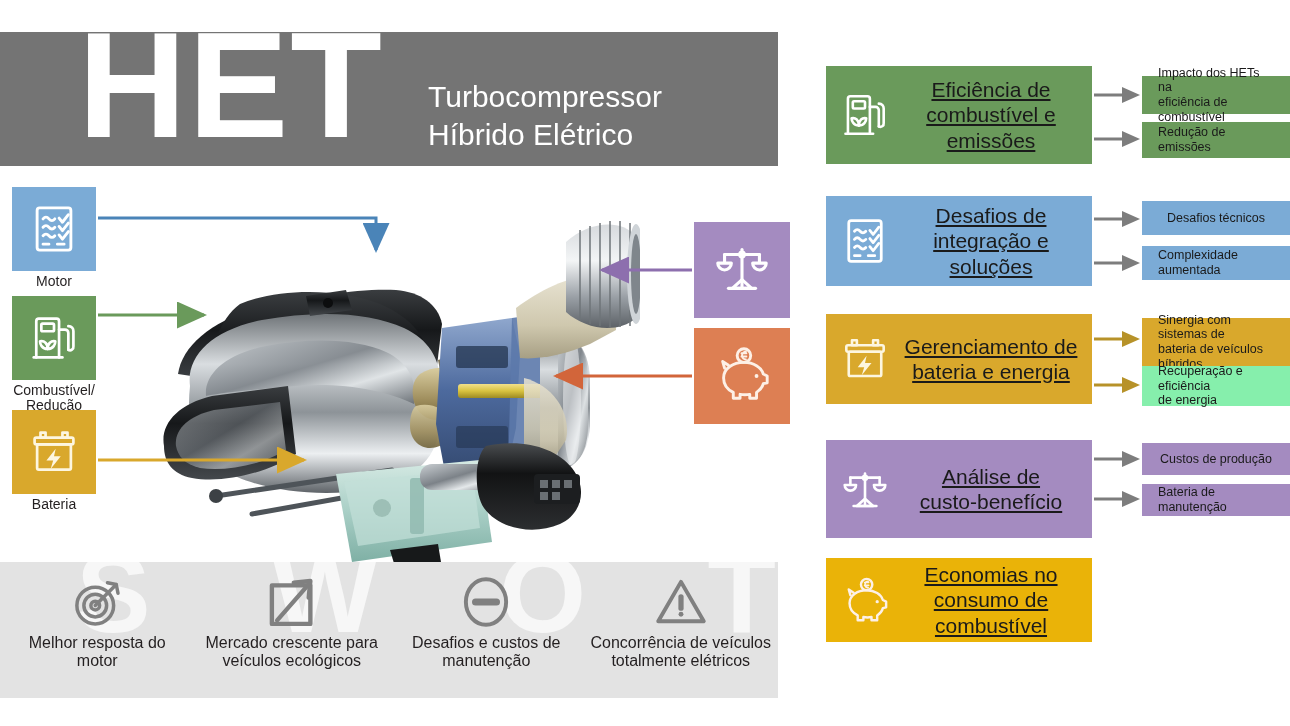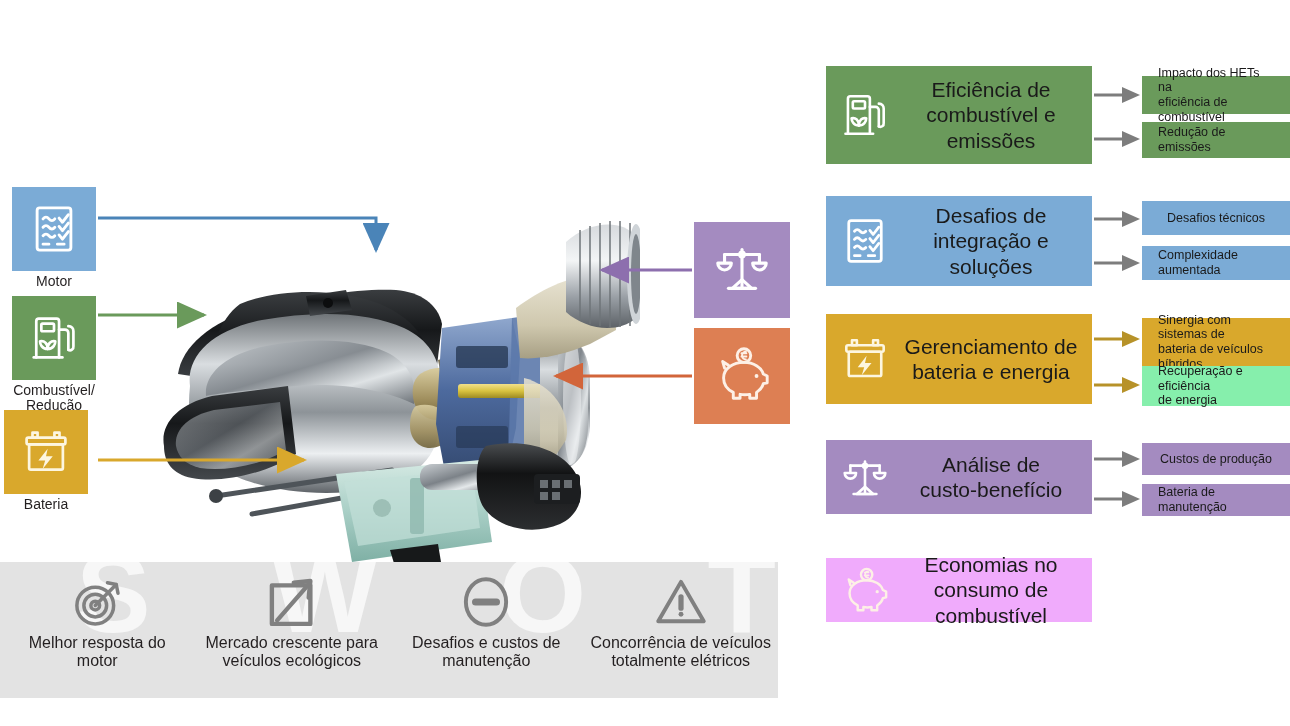--- a/index.html
+++ b/index.html
@@ -70,21 +70,21 @@
   .left-card .cap {
     text-align: center;
     font-size: 14px;
     line-height: 1.1;
     color: #231f20;
     margin-top: 3px;
     white-space: pre-line;
   }
   #left-card-0 { left: 12px; top: 187px; }
   #left-card-1 { left: 12px; top: 296px; }
-  #left-card-2 { left: 4px; top: 410px; }
+  #left-card-2 { left: 12px; top: 410px; }
 
   
   .conn { position: absolute; }
 
   
   .mid-card {
     position: absolute;
     width: 96px; height: 96px;
     display: flex; align-items: center; justify-content: center;
   }
@@ -152,20 +152,21 @@
   .main-box .mi { width: 62px; height: 62px; flex: 0 0 62px; display:flex; align-items:center; justify-content:center; }
   .main-box .mi svg { width: 52px; height: 52px; }
   .main-box .mt {
     flex: 1 1 auto;
     text-align: center;
     font-size: 21px;
     line-height: 1.2;
     color: #1a1a1a;
     white-space: pre-line;
     padding-right: 6px;
+    text-decoration: underline;
   }
   .sub-box {
     position: absolute;
     left: 316px;
     width: 148px;
     display: flex;
     align-items: center;
     justify-content: center;
     font-size: 12.5px;
     line-height: 1.18;
@@ -174,20 +175,25 @@
     padding: 2px 16px;
     white-space: pre-line;
   }
   .arrow-svg { position: absolute; left: 268px; width: 48px; height: 22px; }
 </style>
 </head>
 <body>
 
 <div class="stage">
 
+  <div class="header-banner">
+    <div class="het-mark">HET</div>
+    <div class="header-subtitle">Turbocompressor
+Híbrido Elétrico</div>
+  </div>
 
   <div class="turbo-stage">
     <svg class="turbo-svg" viewBox="0 0 520 390">
       <defs>
         <linearGradient id="steelA" x1="0" y1="0" x2="0" y2="1">
           <stop offset="0%" stop-color="#6f7478"></stop>
           <stop offset="28%" stop-color="#d9dde0"></stop>
           <stop offset="55%" stop-color="#8d9398"></stop>
           <stop offset="78%" stop-color="#eceff1"></stop>
           <stop offset="100%" stop-color="#5e6368"></stop>
@@ -573,21 +579,21 @@
         <path d="M0 11 H30" stroke="#b79229" stroke-width="3" fill="none"></path>
         <polygon points="28,3 46,11 28,19" fill="#b79229"></polygon>
       </svg>
       <div class="sub-box" style="top:318px; height:48px; background:#d9a82c">Sinergia com sistemas de
 bateria de veículos híbridos</div>
       <div class="sub-box" style="top:366px; height:40px; background:#86efac">Recuperação e eficiência
 de energia</div>
     </div>
 
     <div class="flow-row">
-      <div class="main-box" style="top:440px; height:74px; background:#a48bc0">
+      <div class="main-box" style="top:440px; height:98px; background:#a48bc0">
         <span class="mi">
           <svg viewBox="0 0 64 64" fill="none" stroke="#ffffff" stroke-width="3.2" stroke-linecap="round" stroke-linejoin="round">
             <path d="M32 13 v38"></path>
             <circle cx="32" cy="18" r="4" fill="#ffffff" stroke="none"></circle>
             <path d="M14 18 h36"></path>
             <path d="M14 18 v8"></path>
               <path d="M50 18 v8"></path>
             <path d="M7 27 a7 7 0 0 0 14 0 z"></path>
             <path d="M43 27 a7 7 0 0 0 14 0 z"></path>
             <path d="M32 44 l-10 9 h20 z"></path>
@@ -603,21 +609,21 @@
       </svg>
       <svg class="arrow-svg" style="top:488px" viewBox="0 0 48 22">
         <path d="M0 11 H30" stroke="#7d7d7d" stroke-width="3" fill="none"></path>
         <polygon points="28,3 46,11 28,19" fill="#7d7d7d"></polygon>
       </svg>
       <div class="sub-box" style="top:443px; height:32px; background:#a48bc0">Custos de produção</div>
       <div class="sub-box" style="top:484px; height:32px; background:#a48bc0">Bateria de manutenção</div>
     </div>
 
     <div class="flow-row">
-      <div class="main-box" style="top:558px; height:64px; background:#f0abfc">
+      <div class="main-box" style="top:558px; height:84px; background:#eab308">
         <span class="mi">
           <svg viewBox="0 0 64 64" fill="none" stroke="#fdf0e6" stroke-width="3" stroke-linecap="round" stroke-linejoin="round">
             <circle cx="34" cy="13" r="7"></circle>
             <path d="M31.5 10.5 h5 M31.5 14 h5 M36 9 a4 4 0 1 0 0 8" stroke-width="2"></path>
             <path d="M14 26 l-2 -7 6 4"></path>
             <path d="M13 36 c0 -10 10 -16 21 -16 10 0 18 5 20 12 l4 2 v7 l-4 1 c-1 4 -4 7 -7 9 v6 h-7 v-4 a28 28 0 0 1 -10 0 v4 h-7 v-6 c-6 -3 -10 -8 -10 -15 z"></path>
             <circle cx="47" cy="34" r="2" fill="#fdf0e6" stroke="none"></circle>
           </svg>
         </span>
         <span class="mt">Economias no

